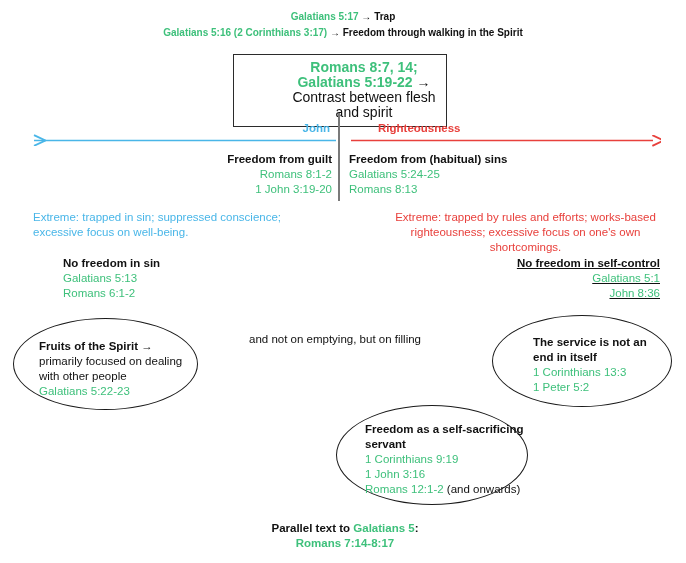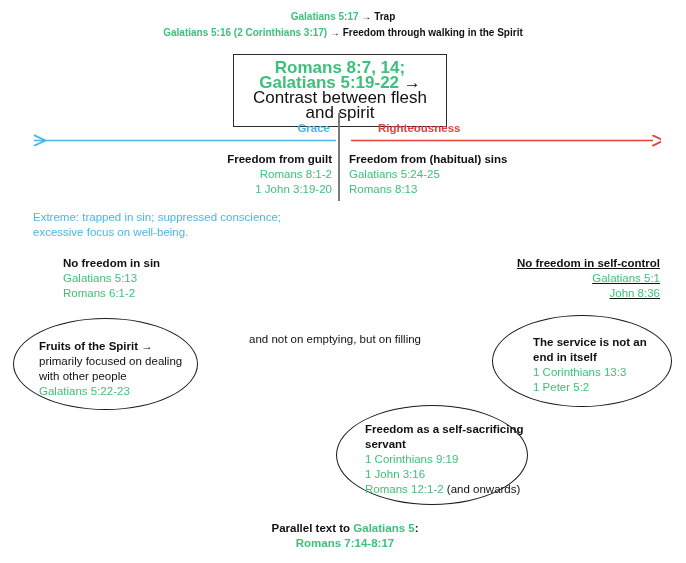--- a/index.html
+++ b/index.html
@@ -27,21 +27,21 @@
   #hdr div{line-height:16px;font-size:10px;}
 
   
   #contrast-box{
     left:233px;top:54px;width:200px;
     border:1.3px solid #2b2b2b;
     padding:5px 6px 6px 6px;
     background:#fff;
     text-align:center;
   }
-  #contrast-box div{font-size:17px;line-height:15px;}
+  #contrast-box div{font-size:14px;line-height:15px;margin-left:48px;}
 
   
   #divider{left:338px;top:113px;width:1.6px;height:88px;background:#7a7a7a;}
   .axis-label{top:122px;font-size:11.5px;font-weight:bold;}
   #grace-label{left:210px;width:120px;text-align:right;}
   #righteousness-label{left:349px;width:160px;text-align:left;}
   #grace-arrow{left:28px;top:134px;}
   #righteousness-arrow{left:349px;top:134px;}
 
   
@@ -96,21 +96,21 @@
   <div class="abs" id="contrast-box">
     <div>
       <span class="grn b">Romans 8:7, 14; Galatians 5:19-22</span>
       <span class="b blk">→</span>
     </div>
     <div class="blk">Contrast between flesh and spirit</div>
   </div>
 
   <div class="abs" id="divider"></div>
 
-  <div class="abs axis-label blu" id="grace-label">Grace</div>
+  <div class="abs axis-label blu" id="grace-label">John</div>
   <div class="abs axis-label red" id="righteousness-label">Righteousness</div>
 
   <div class="abs" id="grace-arrow">
     <svg width="310" height="14" viewBox="0 0 310 14" xmlns="http://www.w3.org/2000/svg">
       <defs>
         <marker id="ah-blue" markerWidth="9" markerHeight="9" refX="7.5" refY="3.6" orient="auto">
           <path d="M7.5,0.3 L0.4,3.6 L7.5,6.9" fill="none" stroke="#49b6e8" stroke-width="1.2"></path>
         </marker>
       </defs>
       <line x1="308" y1="6.5" x2="6" y2="6.5" stroke="#49b6e8" stroke-width="1.6" marker-end="url(#ah-blue)"></line>
@@ -138,20 +138,24 @@
     <div class="ln b blk">Freedom from (habitual) sins</div>
     <div class="ln grn">Galatians 5:24-25</div>
     <div class="ln grn">Romans 8:13</div>
   </div>
 
   <div class="abs lft" id="extreme-grace">
     <div class="ln blu">Extreme: trapped in sin; suppressed conscience;</div>
     <div class="ln blu">excessive focus on well-being.</div>
   </div>
 
+  <div class="abs ctr" id="extreme-right">
+    <div class="ln red">Extreme: trapped by rules and efforts; works-based</div>
+    <div class="ln red">righteousness; excessive focus on one's own shortcomings.</div>
+  </div>
 
   <div class="abs lft" id="no-freedom-sin">
     <div class="ln b blk">No freedom in sin</div>
     <div class="ln grn">Galatians 5:13</div>
     <div class="ln grn">Romans 6:1-2</div>
   </div>
 
   <div class="abs rgt" id="no-freedom-self">
     <div class="ln b blk">No freedom in self-control</div>
     <div class="ln grn">Galatians 5:1</div>

